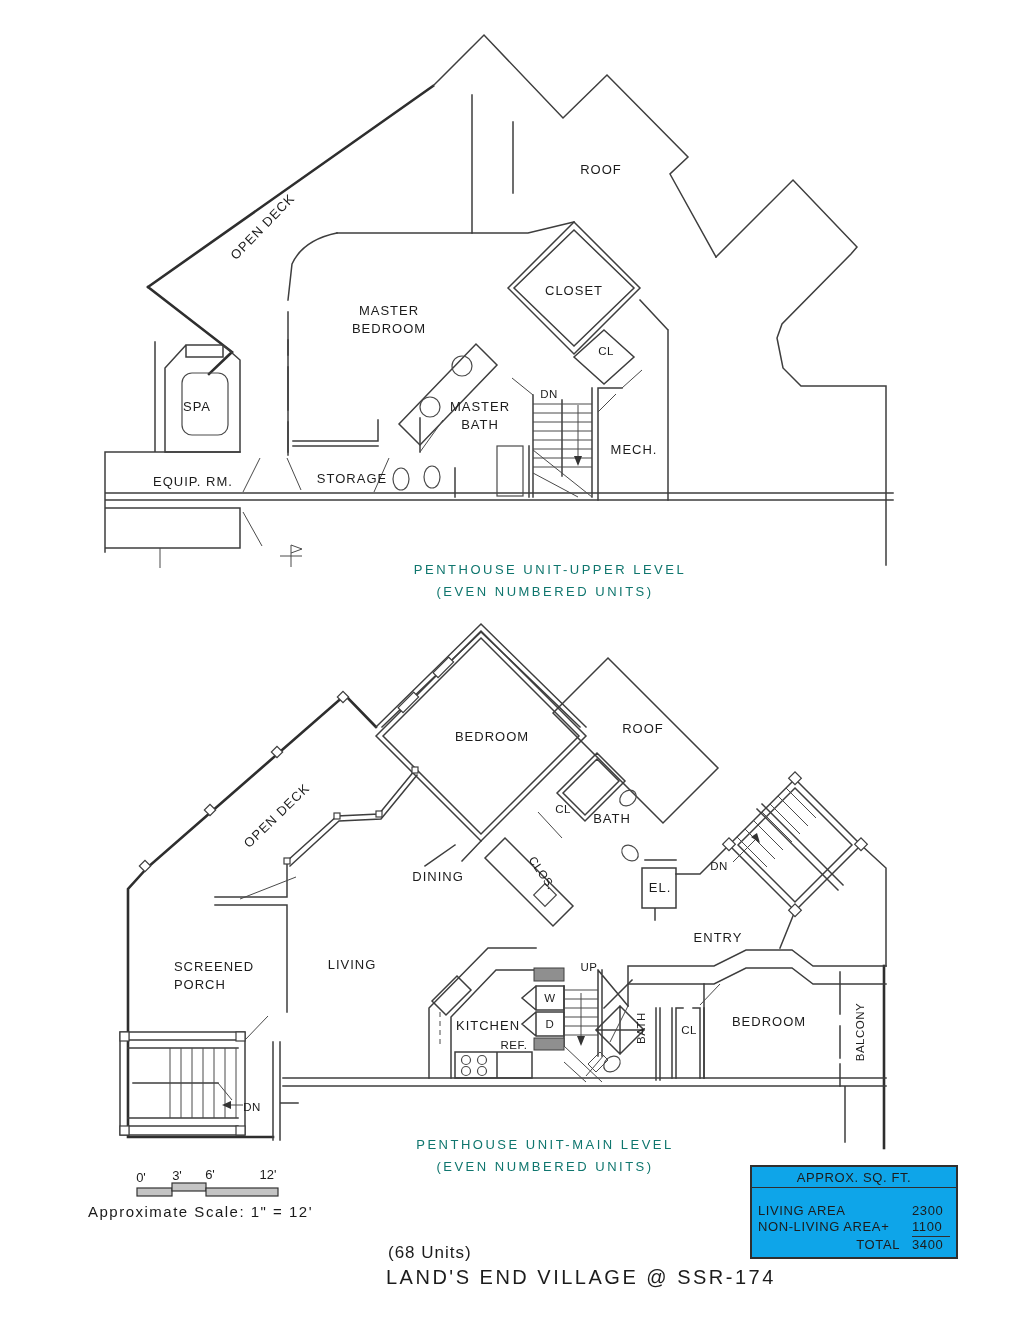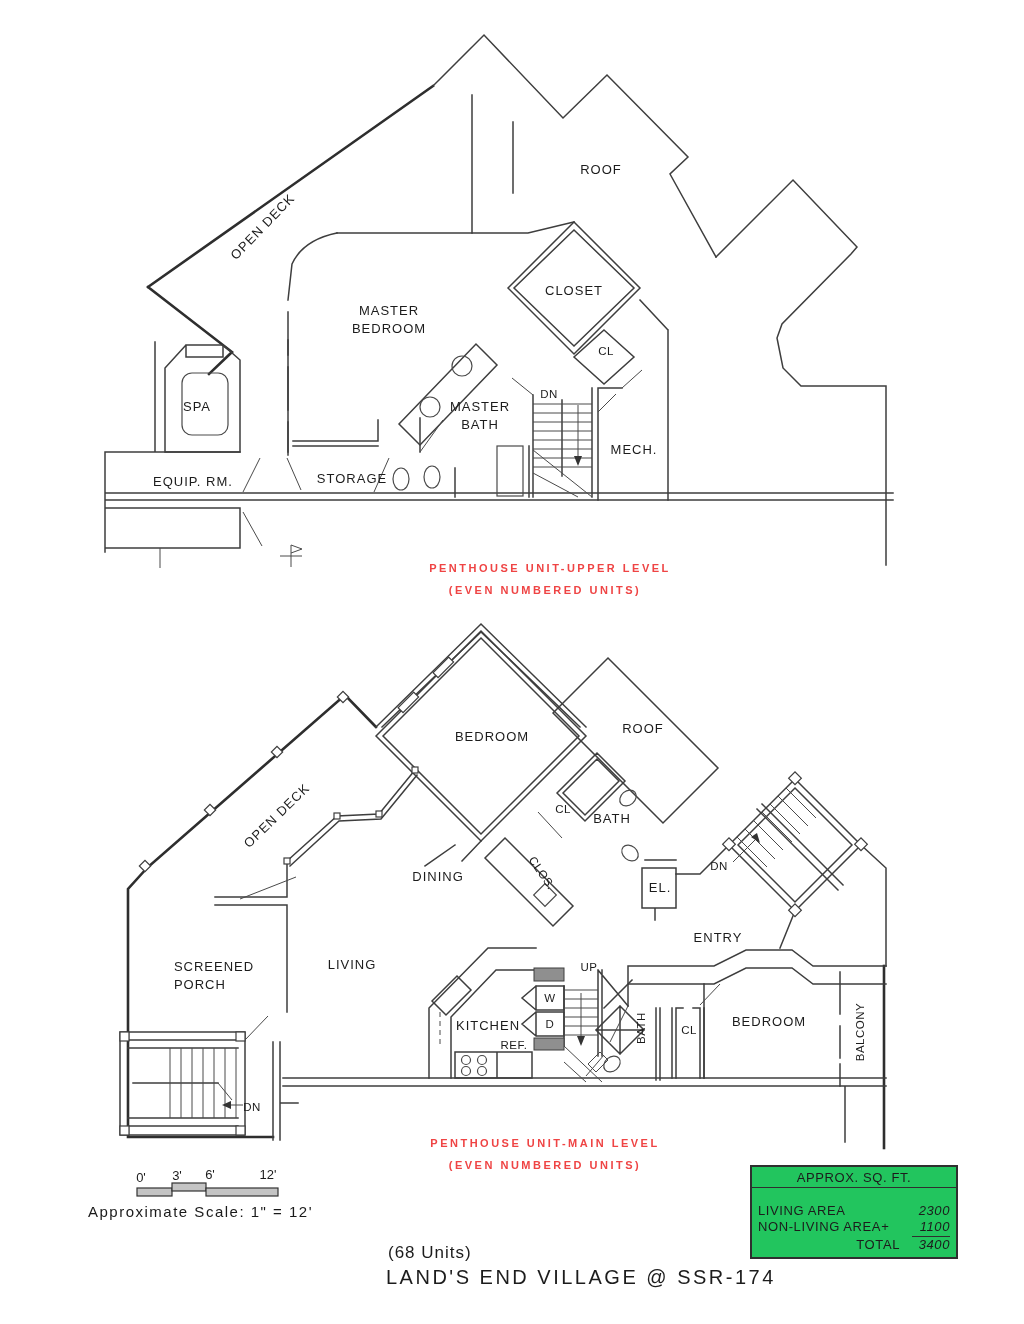--- a/index.html
+++ b/index.html
@@ -2,30 +2,30 @@
 <html><head>
 <meta charset="utf-8">
 <style>
   html,body{margin:0;padding:0;background:#ffffff;}
   #sheet{position:relative;width:1024px;height:1324px;background:#ffffff;overflow:hidden;
          font-family:"Liberation Sans",sans-serif;color:#1c1c1c;}
   #plan-svg{position:absolute;left:0;top:0;}
   .lbl{position:absolute;transform:translate(-50%,-50%);font-size:13px;letter-spacing:1px;
        color:#1c1c1c;white-space:pre-line;text-align:center;line-height:1.4;}
   .sm{font-size:11.5px;letter-spacing:.5px;}
-  .cap{position:absolute;transform:translate(-50%,0);font-size:11px;letter-spacing:2.5px;
-       color:#ef4444;white-space:nowrap;font-weight:bold;}
+  .cap{position:absolute;transform:translate(-50%,0);font-size:13px;letter-spacing:2.5px;
+       color:#0f766e;white-space:nowrap;}
   .tick{position:absolute;transform:translate(-50%,0);font-size:13px;letter-spacing:0;}
   #scale-note{position:absolute;font-size:15px;letter-spacing:1.5px;color:#1a1a1a;}
   #area-table{position:absolute;left:750px;top:1165px;width:204px;border:2px solid #2f2f2f;
-              background:#22c55e;font-size:13px;letter-spacing:.6px;}
+              background:#0ea5e9;font-size:13px;letter-spacing:.6px;}
   #area-table .hdr{text-align:center;padding:3px 0 2px;border-bottom:1.6px solid #2f2f2f;}
   #area-table .rows{padding:3px 6px 4px;margin-top:12px;}
   #area-table .r{display:flex;justify-content:space-between;line-height:1.25;}
-  #area-table .r .v{min-width:38px;text-align:right;font-style:italic;}
+  #area-table .r .v{min-width:38px;text-align:left;}
   #area-table .r.sum .v{border-bottom:1.6px solid #2f2f2f;}
   #area-table .r.total{justify-content:flex-end;gap:12px;}
   #footer-units{position:absolute;left:388px;top:1243px;font-size:17px;letter-spacing:1px;}
   #footer-title{position:absolute;left:386px;top:1266px;font-size:20px;letter-spacing:2.5px;}
 </style>
 </head>
 <body>
 
 <div id="sheet">
 

